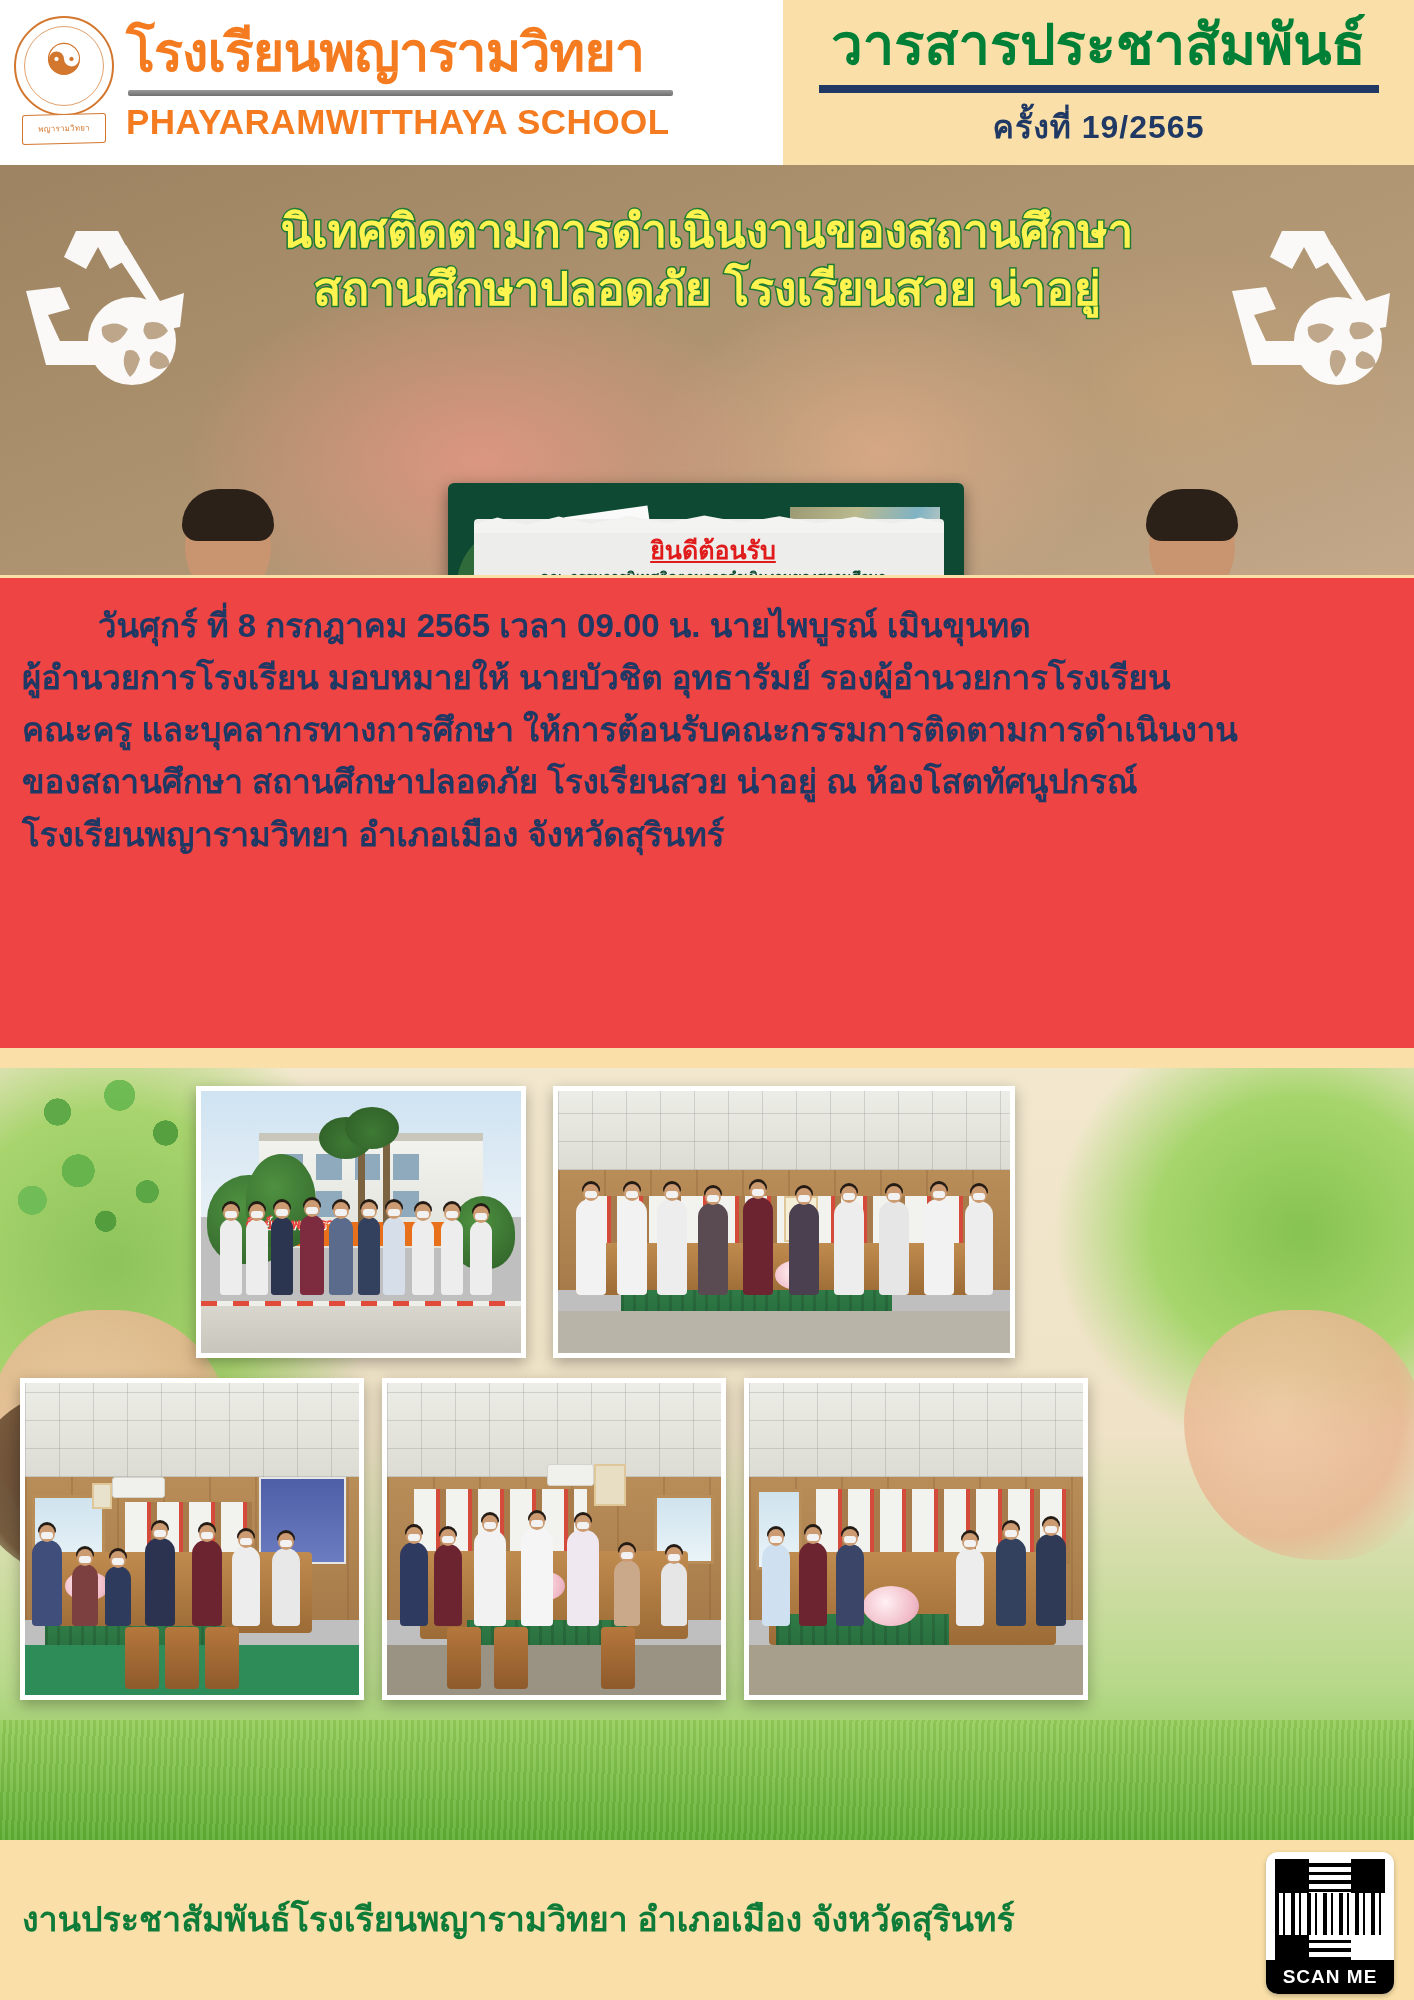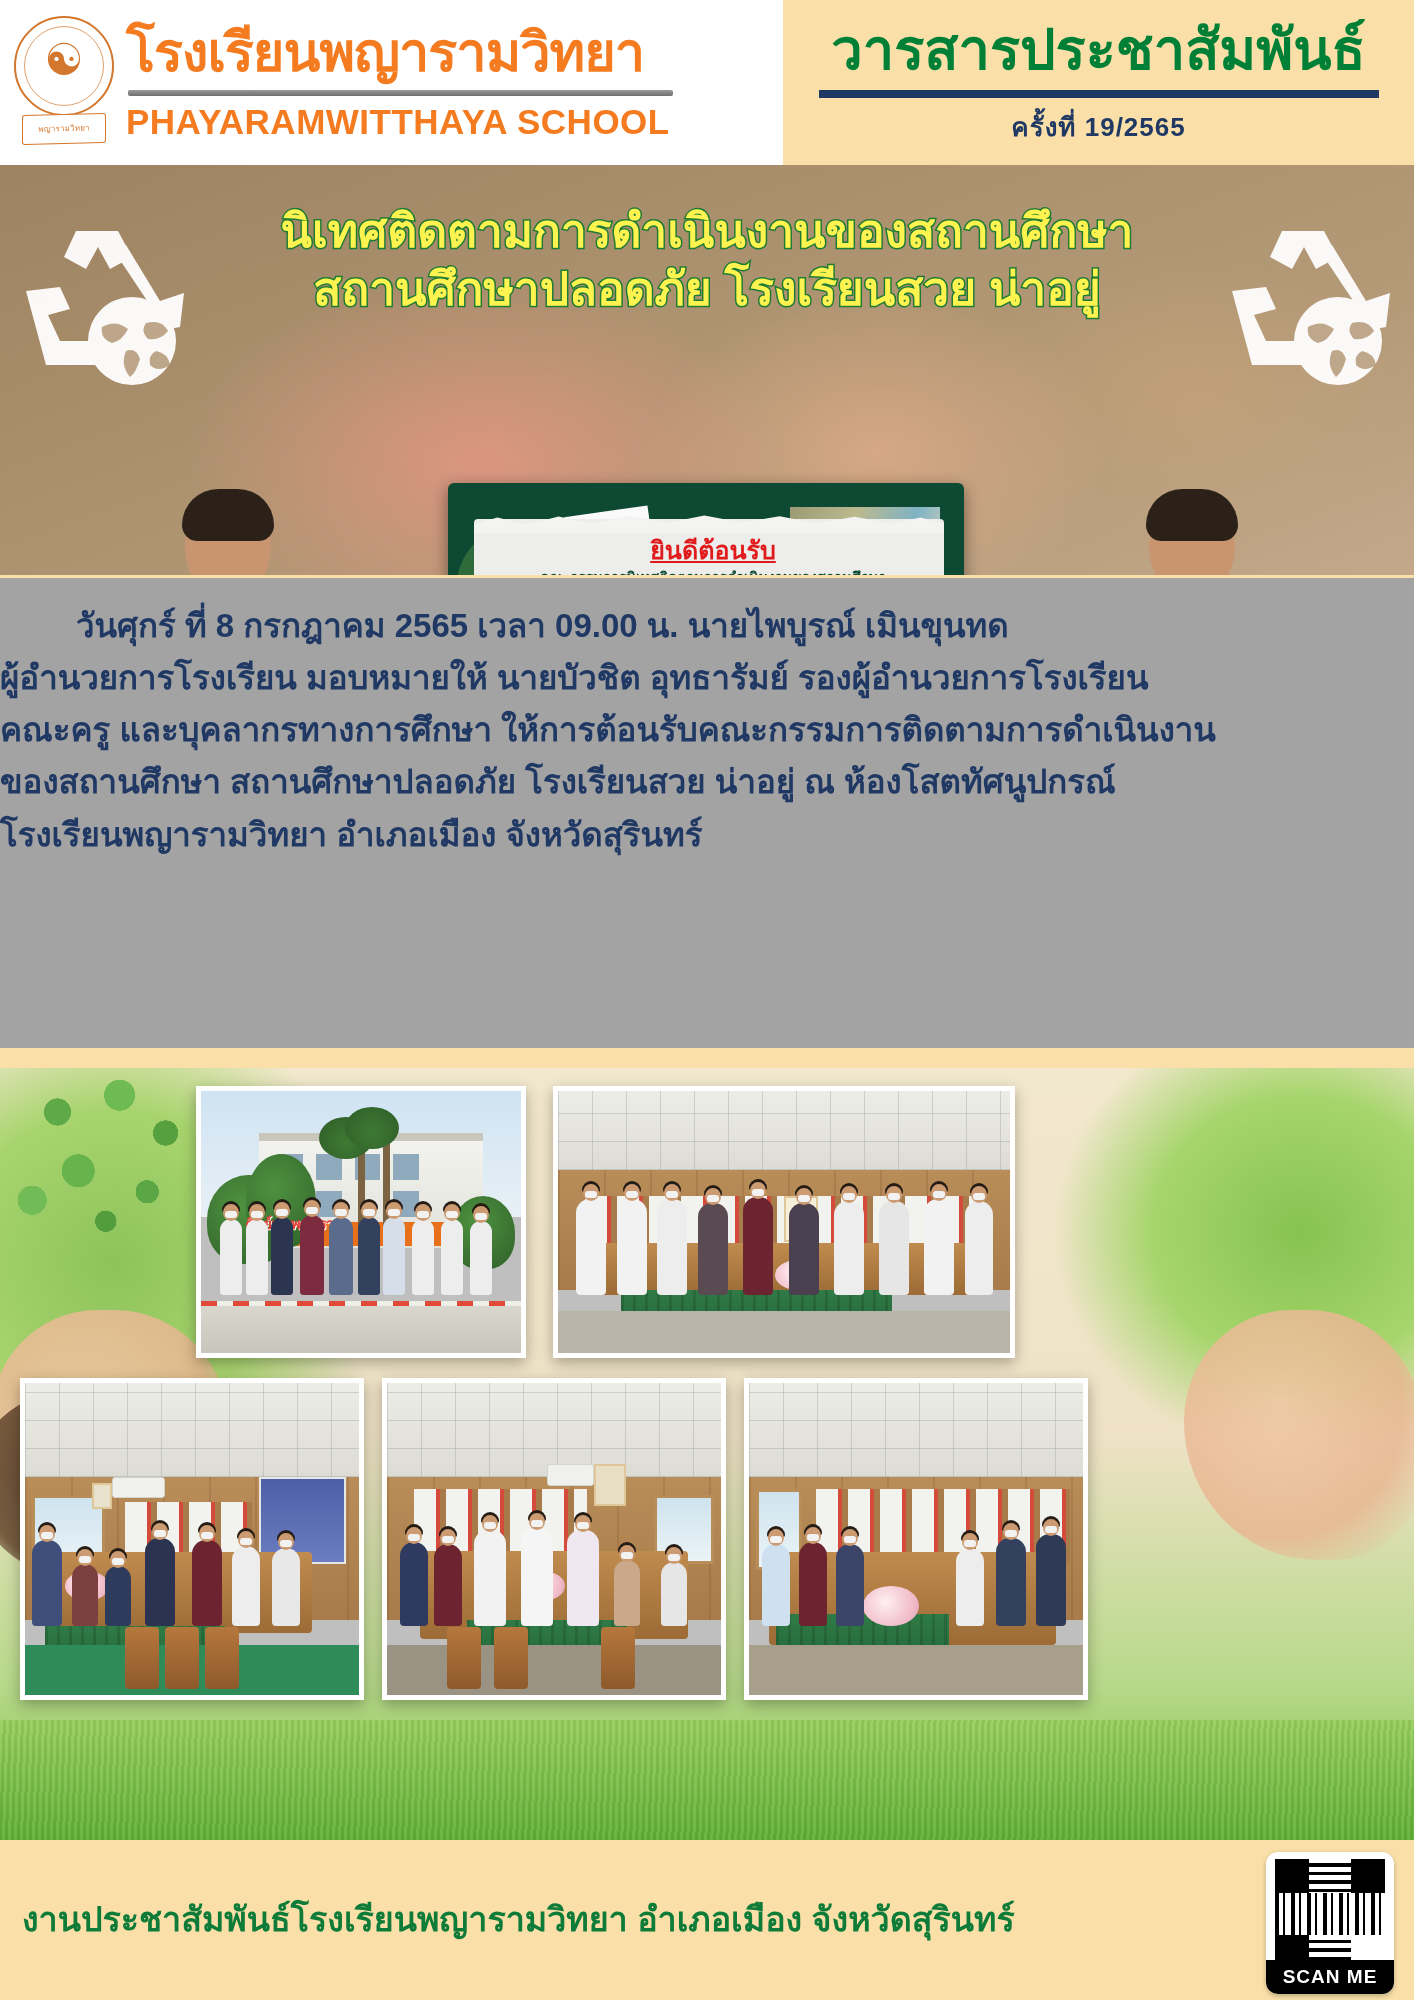--- a/index.html
+++ b/index.html
@@ -109,21 +109,21 @@
     color: #008037;
     line-height: 1;
     white-space: nowrap;
   }
   .journal-rule {
     width: 560px; height: 8px;
     background: #1F3864;
     margin: 12px 0 8px 0;
   }
   .journal-issue {
-    font-size: 26px; font-weight: bold;
+    font-size: 32px; font-weight: bold;
     color: #1F3864;
     letter-spacing: 1px;
     white-space: nowrap;
   }
 
   
   .banner {
     position: absolute; left: 0; top: 165px;
     width: 1414px; height: 410px;
     background:
@@ -218,22 +218,22 @@
     width: 350px; text-align: center;
     line-height: 1.25;
   }
   .w-welcome { font-size: 25px; font-weight: bold; color: #E01B1B; margin-bottom: 3px; text-decoration: underline; }
   .w-l1, .w-l2 { font-size: 14px; font-weight: bold; color: #0E4A33; }
 
   
   .bodytext {
     position: absolute; left: 0; top: 578px;
     width: 1414px; height: 470px;
-    background: #a3a3a3;
-    padding: 22px 14px 0 0;
+    background: #ef4444;
+    padding: 22px 14px 0 22px;
   }
   .bt-line {
     font-size: 33px; font-weight: bold;
     color: #1F3864;
     line-height: 1.58;
     white-space: nowrap;
   }
   .bt-line.indent { text-indent: 76px; }
 
   

